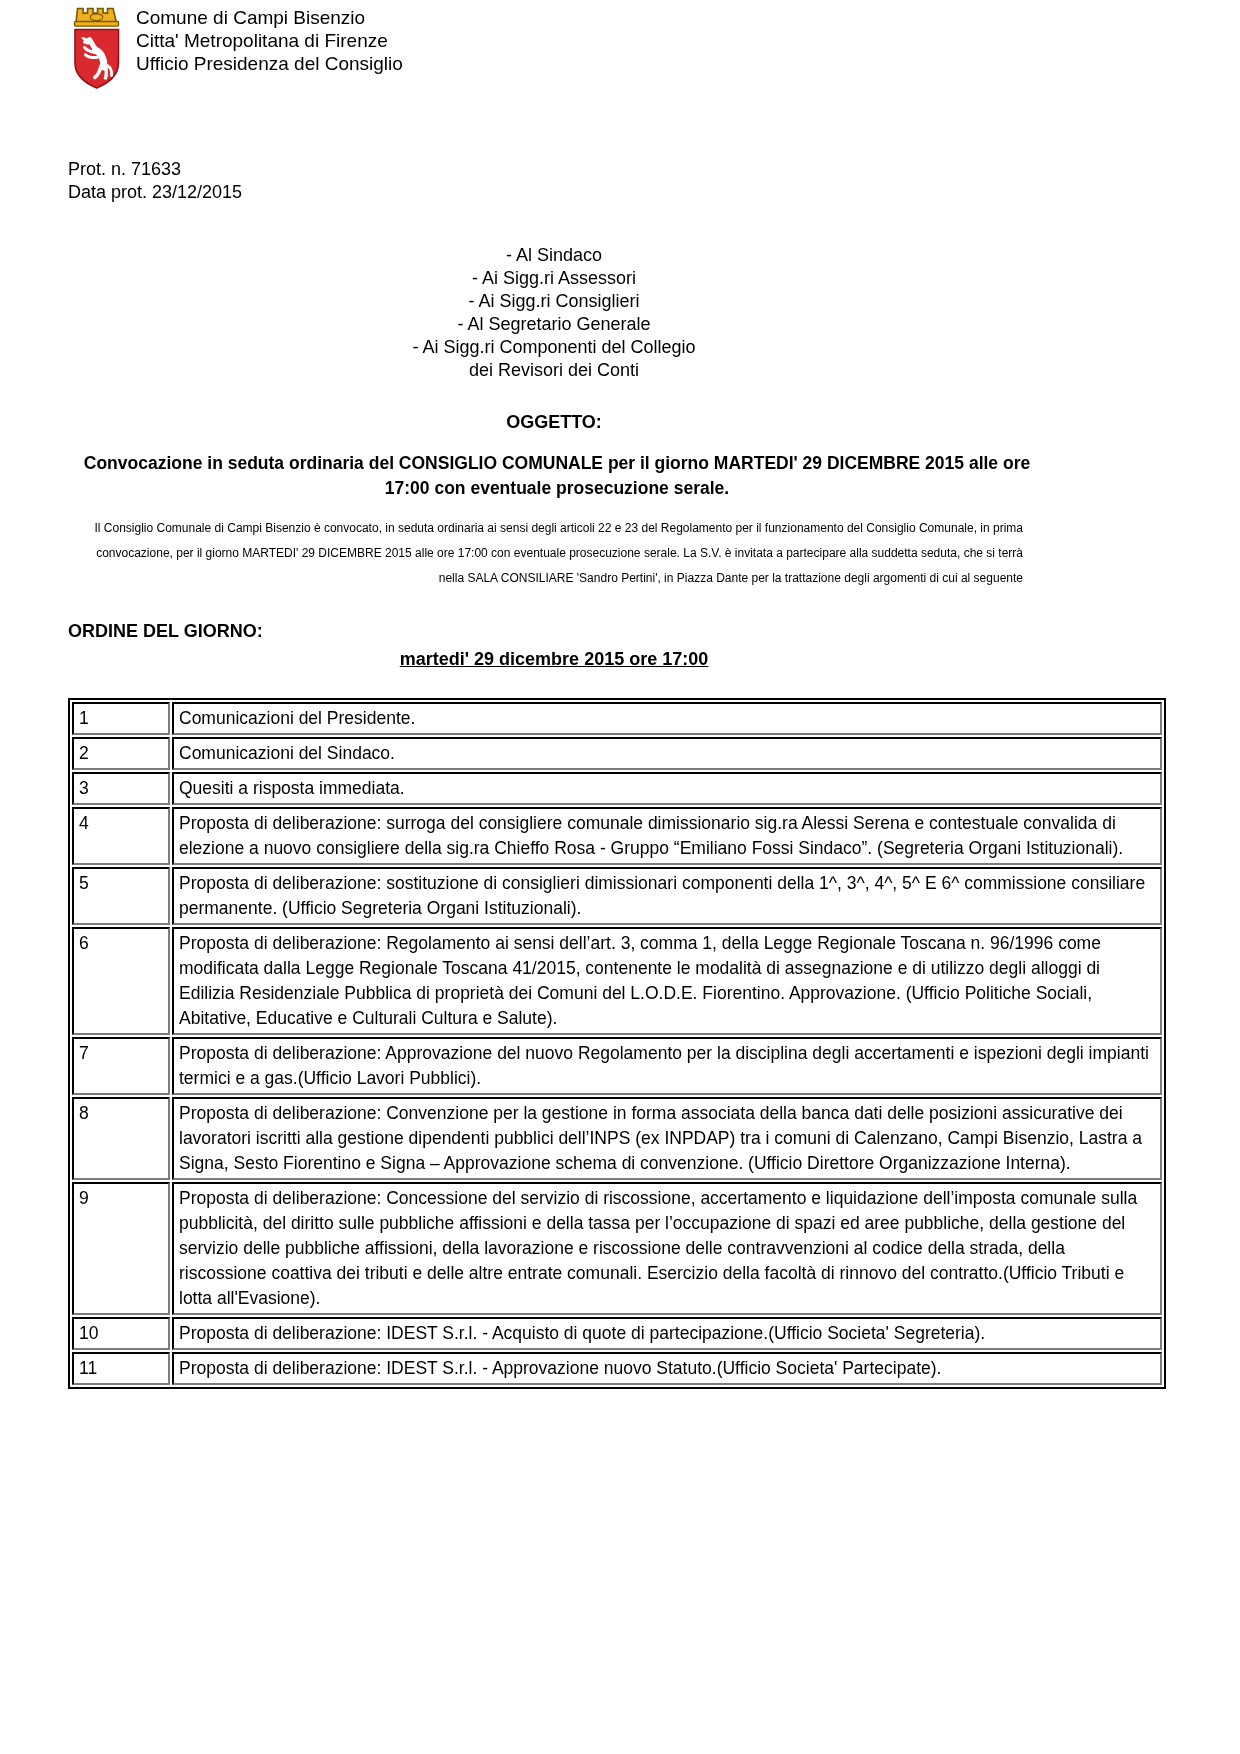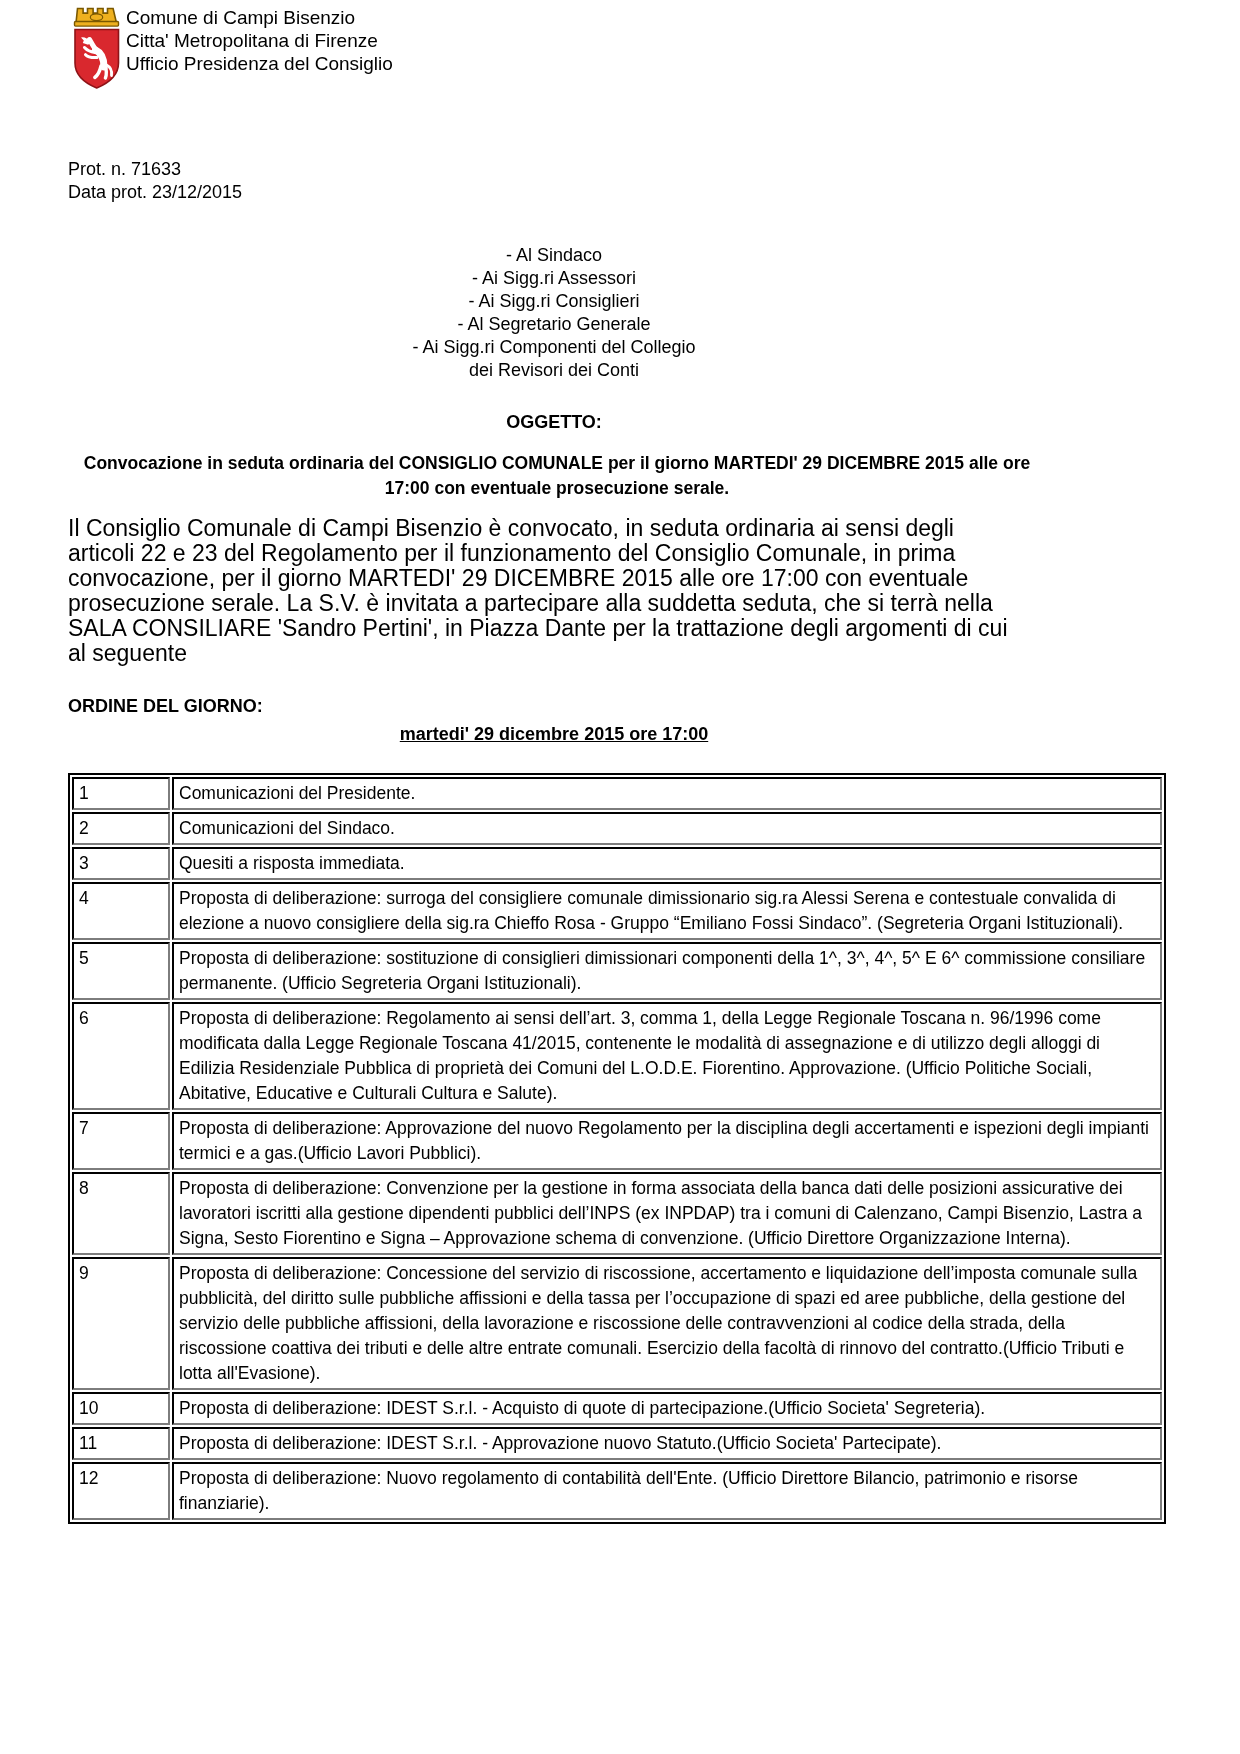--- a/index.html
+++ b/index.html
@@ -9,31 +9,31 @@
     color: #000;
   }
   .doc {
     position: relative;
     width: 1240px;
     min-height: 1754px;
     background: #ffffff;
     padding: 4px 68px 40px 68px;
   }
   
-  .org-header { display: flex; align-items: flex-start; }
+  .org-header { display: flex; align-items: flex-start; gap: 10px; }
   .crest { flex: 0 0 auto; }
   .org-lines { font-size: 19px; line-height: 23px; padding-top: 2px; }
   
   .prot-block { margin-top: 62px; font-size: 18px; line-height: 23px; }
   
   .recipients { margin-top: 40px; width: 972px; text-align: center; font-size: 18px; line-height: 23px; }
   
   .subject-label { margin-top: 30px; width: 972px; text-align: center; font-weight: bold; font-size: 18px; }
   .bold-para { margin-top: 18px; width: 978px; font-weight: bold; font-size: 17.5px; line-height: 25px; text-align: center; }
-  .body-para { margin-top: 15px; width: 955px; font-size: 23px; line-height: 25px; }
+  .body-para { margin-top: 15px; width: 955px; font-size: 12px; line-height: 25px; text-align: right; }
   
   .odg-heading { margin-top: 30px; width: 972px; text-align: left; font-weight: bold; font-size: 18px; }
   .session-line { margin-top: 7px; width: 972px; text-align: center; font-weight: bold; font-size: 18px; text-decoration: underline; }
   
   table.agenda {
     margin-top: 28px;
     width: 1098px;
     border-collapse: separate;
     border-spacing: 2px;
     border: 2px solid #000;
@@ -163,20 +163,16 @@
     <tr class="agenda-row">
       <td class="num-cell">10</td>
       <td class="txt-cell">Proposta di deliberazione: IDEST S.r.l. - Acquisto di quote di partecipazione.(Ufficio Societa' Segreteria).</td>
     </tr>
 
     <tr class="agenda-row">
       <td class="num-cell">11</td>
       <td class="txt-cell">Proposta di deliberazione: IDEST S.r.l. - Approvazione nuovo Statuto.(Ufficio Societa' Partecipate).</td>
     </tr>
 
-    <tr class="agenda-row">
-      <td class="num-cell">12</td>
-      <td class="txt-cell">Proposta di deliberazione: Nuovo regolamento di contabilità dell'Ente. (Ufficio Direttore Bilancio, patrimonio e risorse finanziarie).</td>
-    </tr>
   </tbody>
   </table>
 
 </div>
 
 </body></html>

